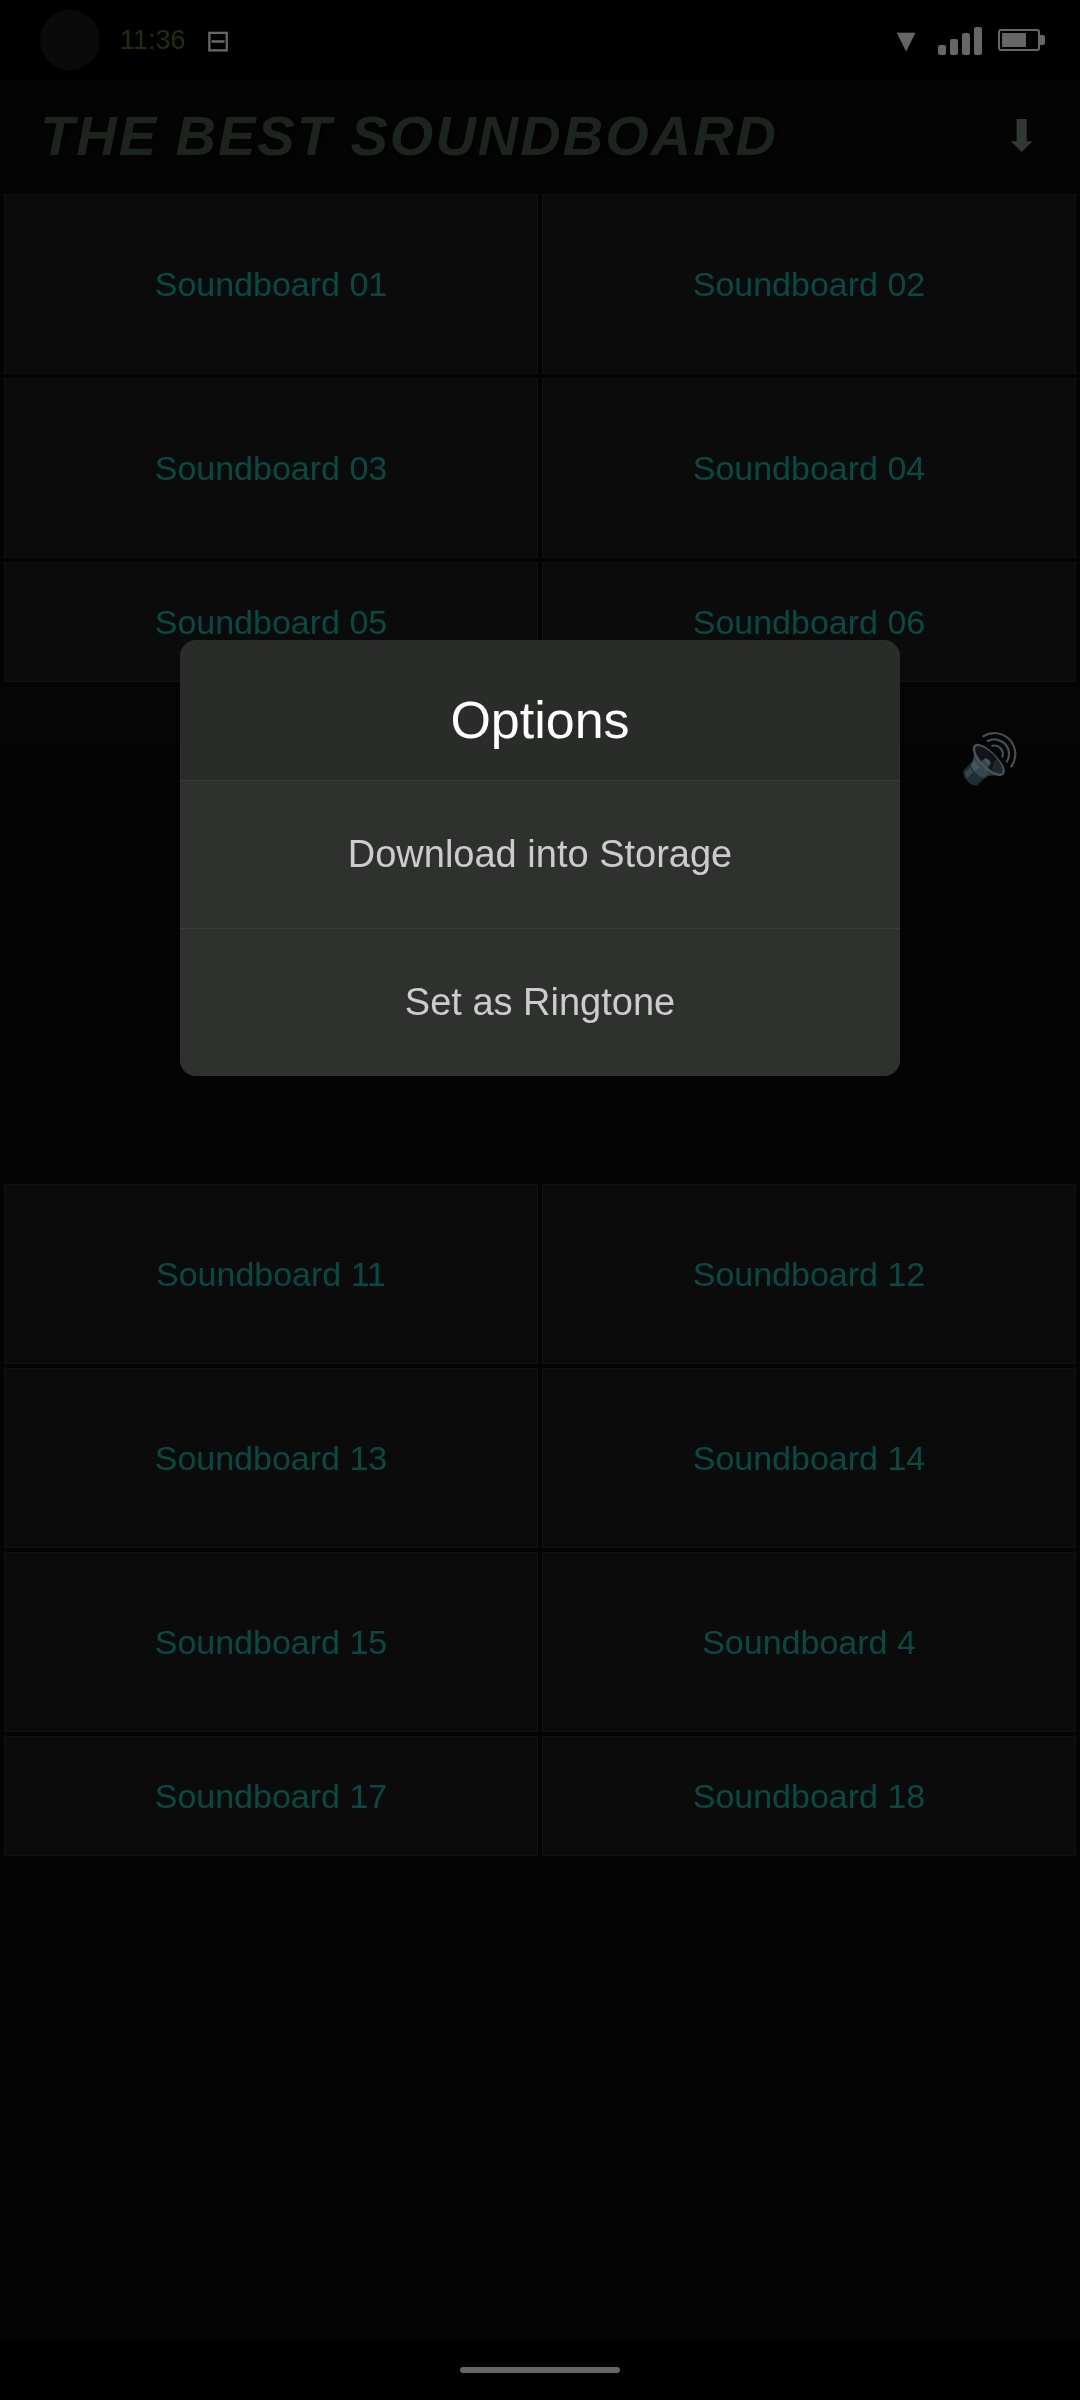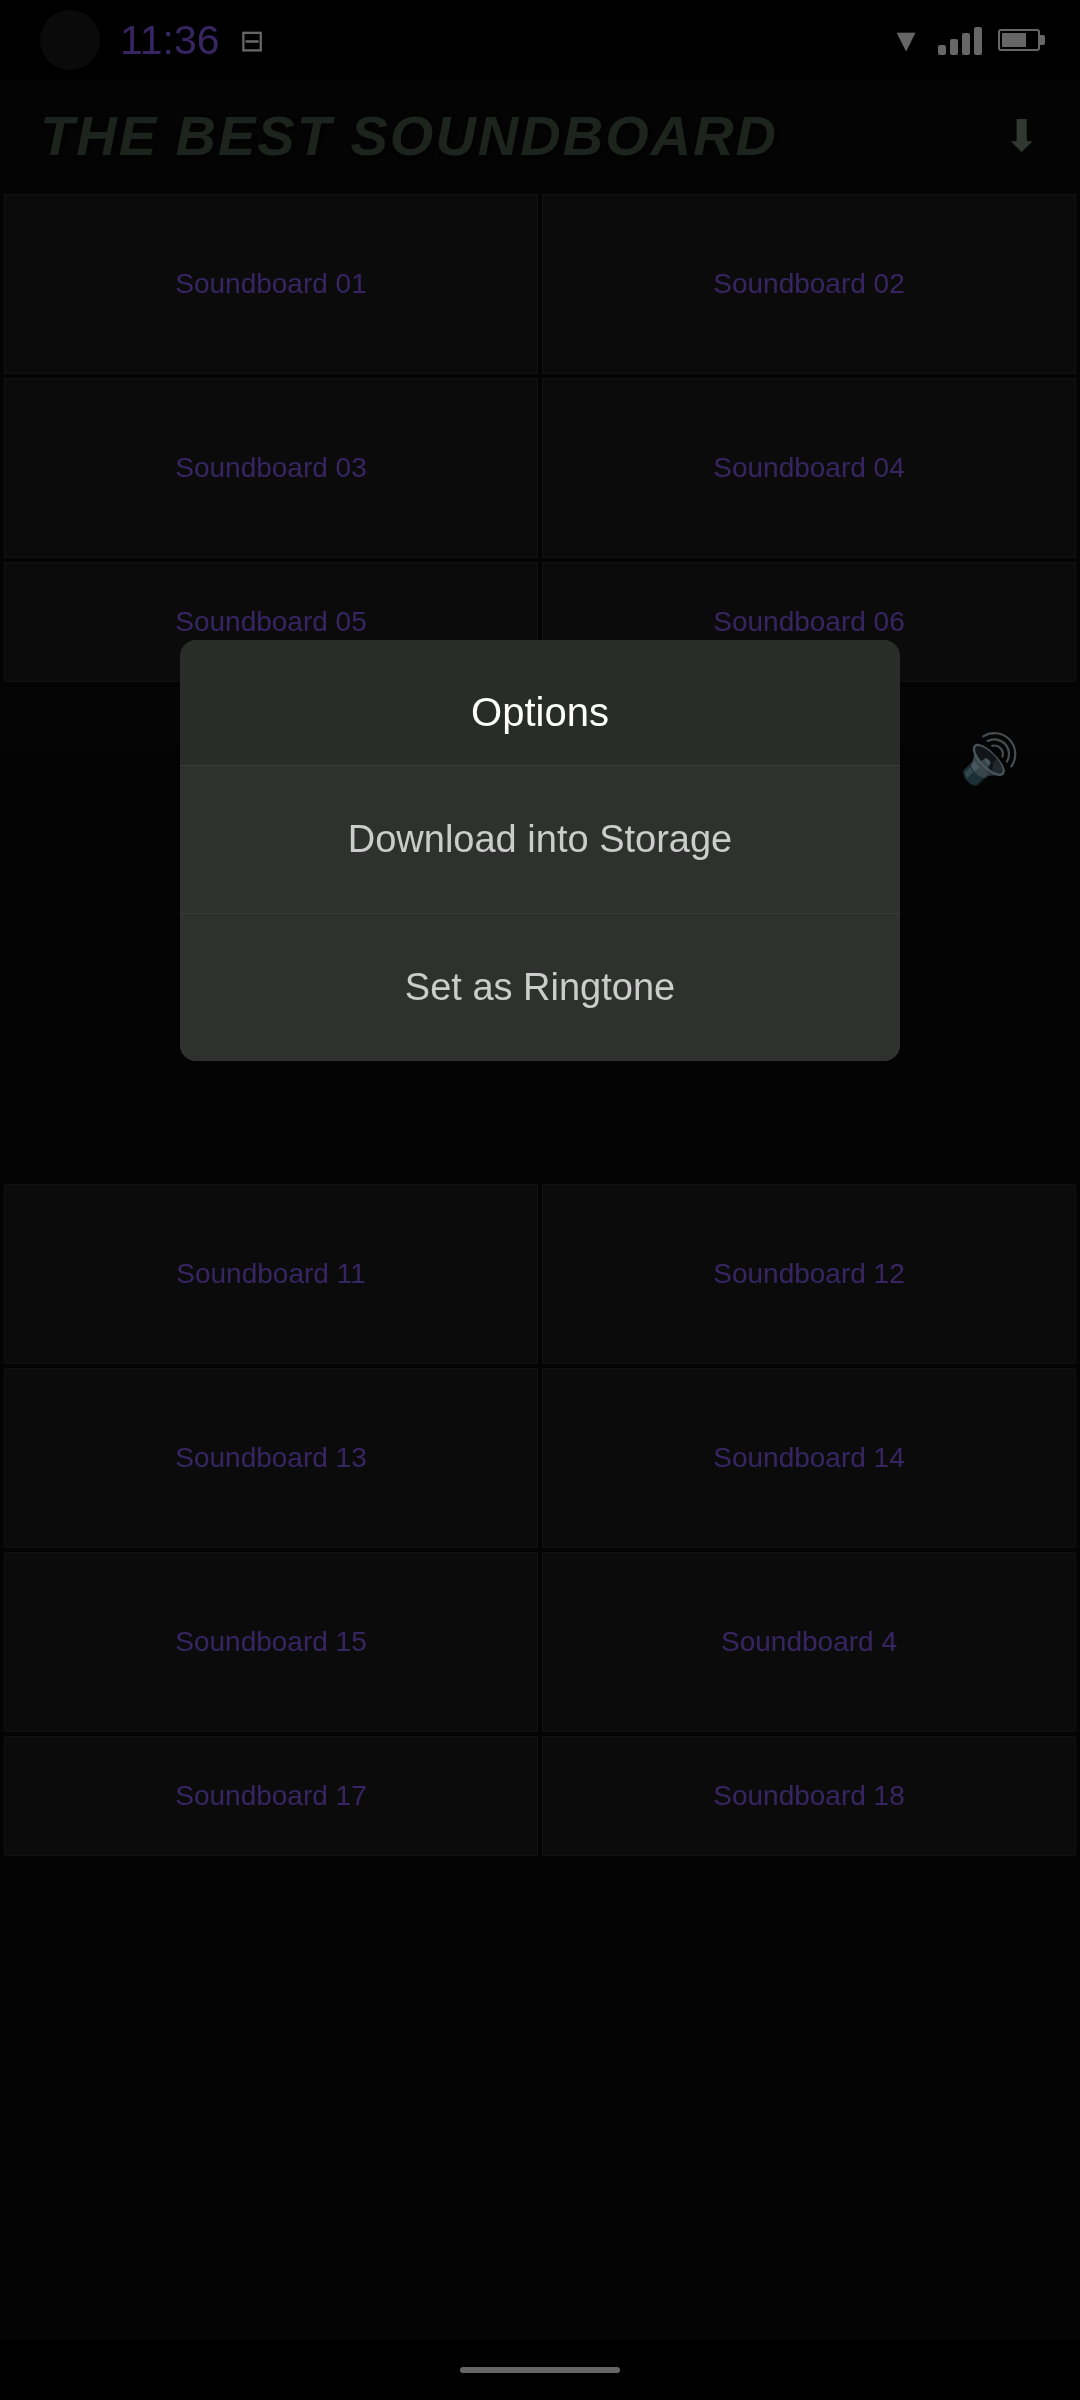--- a/index.html
+++ b/index.html
@@ -34,22 +34,22 @@
     }
 
     .status-circle {
       width: 60px;
       height: 60px;
       background: #1a1a1a;
       border-radius: 50%;
     }
 
     .status-time {
-      color: #8b5cf6;
-      font-size: 41px;
+      color: #4d7c0f;
+      font-size: 27px;
       font-weight: 500;
     }
 
     .status-icon-sb {
       color: #fff;
       font-size: 30px;
     }
 
     .status-right {
       display: flex;
@@ -147,22 +147,22 @@
       height: 180px;
       display: flex;
       align-items: center;
       justify-content: center;
       border: 1px solid #2a2c2a;
       cursor: pointer;
       position: relative;
     }
 
     .sound-cell-label {
-      color: #8b5cf6;
-      font-size: 28px;
+      color: #14b8a6;
+      font-size: 34px;
       font-weight: 400;
     }
 
     
     .overlay {
       position: absolute;
       top: 0;
       left: 0;
       width: 100%;
       height: 100%;
@@ -185,21 +185,21 @@
     }
 
     .dialog-title-area {
       padding: 50px 40px 30px;
       text-align: center;
       border-bottom: 1px solid #3a3c3a;
     }
 
     .dialog-title {
       color: #fff;
-      font-size: 40px;
+      font-size: 52px;
       font-weight: 400;
     }
 
     .dialog-button {
       width: 100%;
       padding: 52px 32px;
       background: #2f312f;
       border: none;
       border-bottom: 1px solid #3a3c3a;
       color: #ccc;

